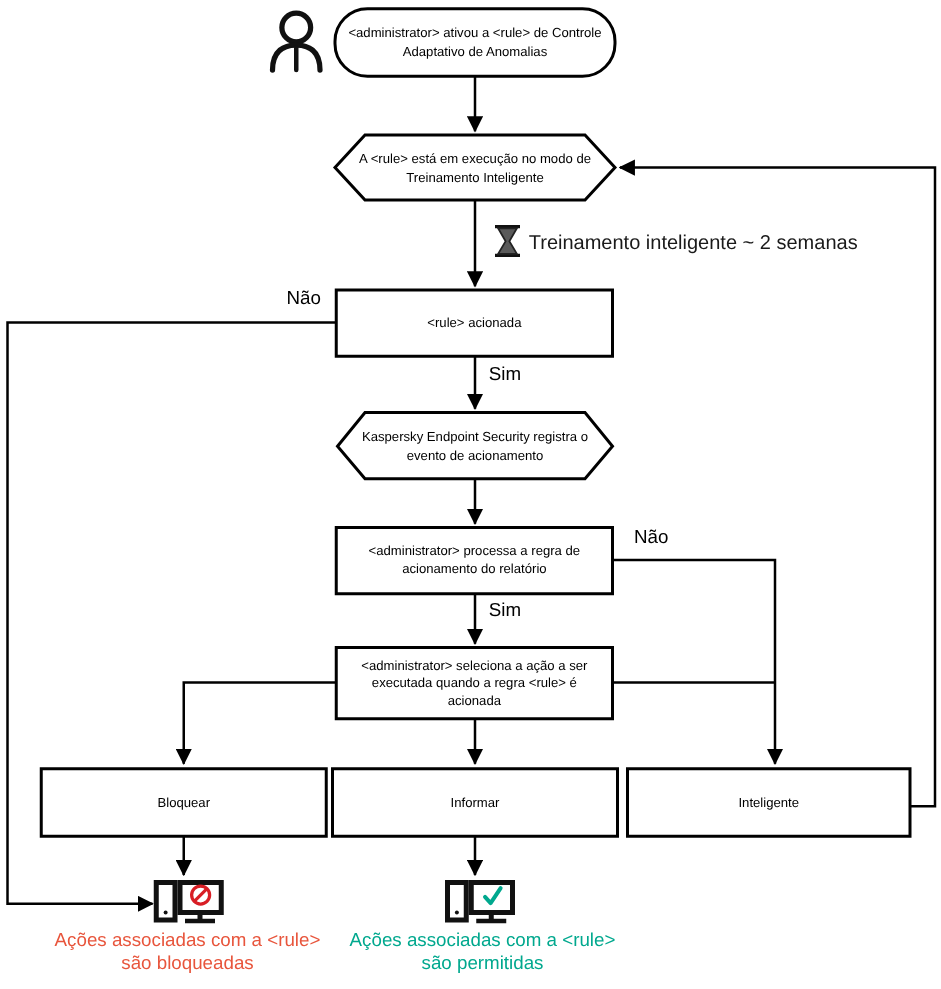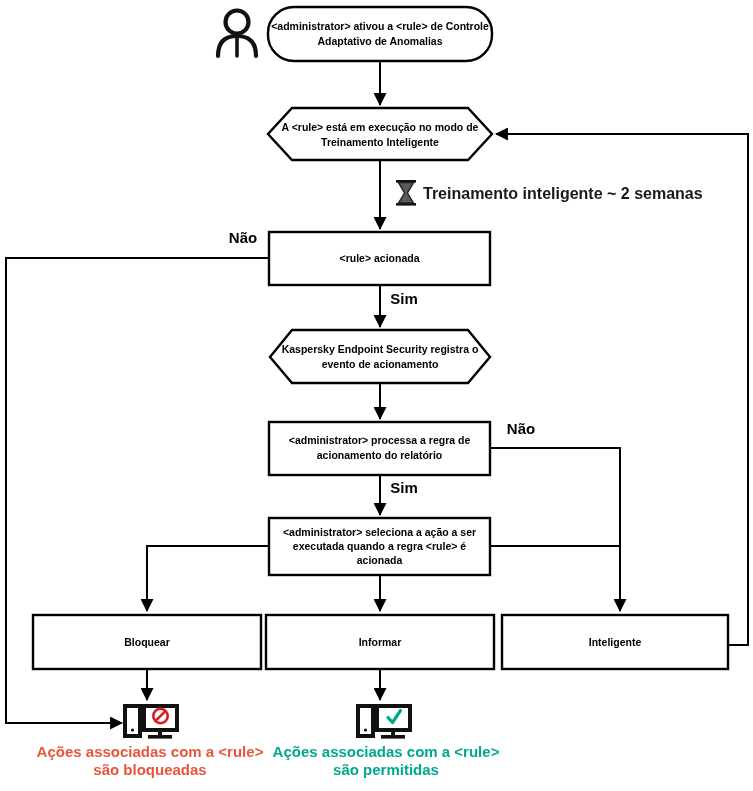--- a/index.html
+++ b/index.html
@@ -9,21 +9,20 @@
   }
   body {
     font-family: "Liberation Sans", sans-serif;
   }
   #diagram-root {
     position: relative;
     width: 753px;
     height: 791px;
     background: #ffffff;
     overflow: hidden;
-    font-weight: bold;
   }
   svg.flow {
     display: block;
     width: 753px;
     height: 791px;
   }
   .shape-outline {
     fill: #ffffff;
     stroke: #000000;
     stroke-width: 2.4;

